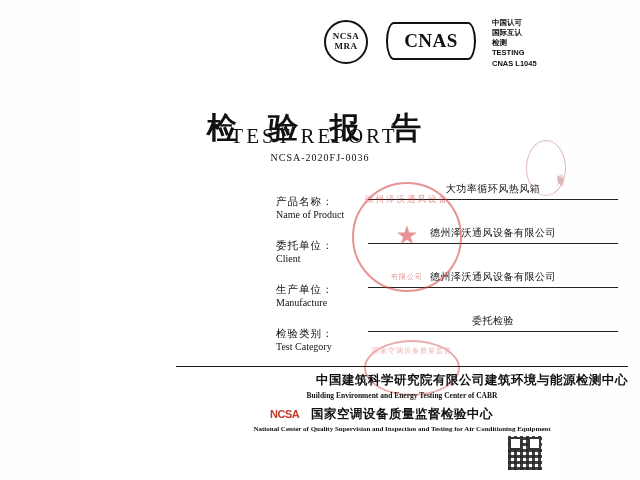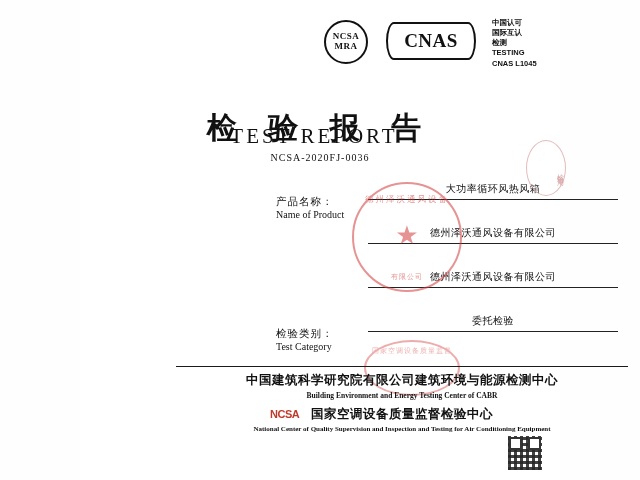--- a/index.html
+++ b/index.html
@@ -171,20 +171,21 @@
     left: 96px;
     top: 372px;
     width: 452px;
     text-align: center;
   }
   .f-cn1 {
     font-size: 12.5px;
     color: #111;
     letter-spacing: 0.5px;
     font-weight: bold;
+    text-align: right;
   }
   .f-en1 {
     font-size: 7.5px;
     color: #111;
     margin-top: 2px;
     font-weight: bold;
   }
   .f-cn2 {
     font-size: 12.5px;
     color: #111;
@@ -334,23 +335,31 @@
 
     <div class="fields">
       <div class="field">
         <div class="field-labels">
           <div class="label-cn">产品名称：</div>
           <div class="label-en">Name of Product</div>
         </div>
         <div class="field-value">大功率循环风热风箱</div>
       </div>
       <div class="field">
+        <div class="field-labels">
+          <div class="label-cn">委托单位：</div>
+          <div class="label-en">Client</div>
+        </div>
         <div class="field-value">德州泽沃通风设备有限公司</div>
       </div>
       <div class="field">
+        <div class="field-labels">
+          <div class="label-cn">生产单位：</div>
+          <div class="label-en">Manufacture</div>
+        </div>
         <div class="field-value">德州泽沃通风设备有限公司</div>
       </div>
       <div class="field">
         <div class="field-labels">
           <div class="label-cn">检验类别：</div>
           <div class="label-en">Test Category</div>
         </div>
         <div class="field-value">委托检验</div>
       </div>
     </div>

